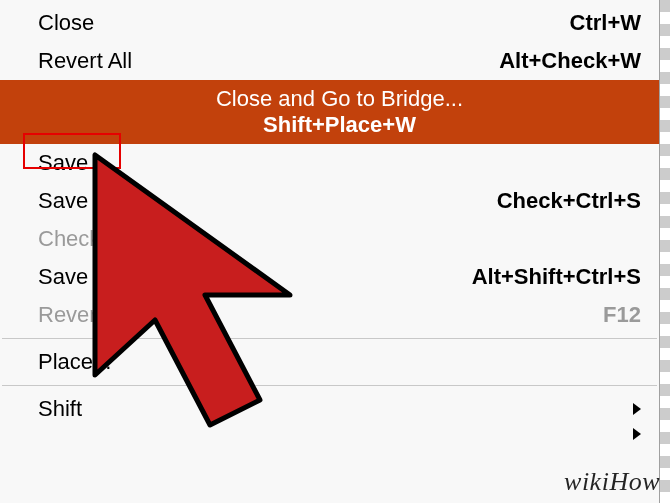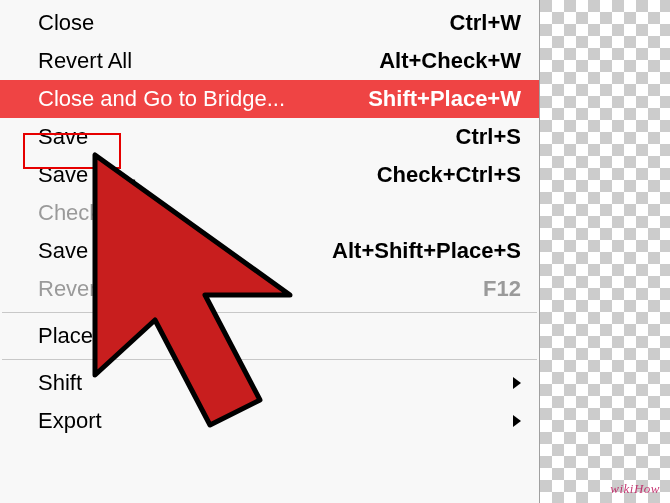--- a/index.html
+++ b/index.html
@@ -16,39 +16,40 @@
         linear-gradient(45deg, transparent 75%, #ccc 75%),
         linear-gradient(-45deg, transparent 75%, #ccc 75%);
       background-size: 24px 24px;
       background-position: 0 0, 0 12px, 12px -12px, -12px 0;
       background-color: #fff;
     }
     .menu {
       position: absolute;
       left: 0;
       top: 0;
-      width: 540px;
+      width: 660px;
       height: 503px;
       background: #f8f8f8;
       border-right: 1px solid #a0a0a0;
       display: flex;
       flex-direction: column;
       padding-top: 4px;
     }
     .menu-item {
       display: flex;
       justify-content: space-between;
       align-items: center;
       padding: 6px 18px 6px 38px;
       color: #000;
       position: relative;
     }
     .menu-item.highlighted {
-      background: #ef4444;
+      background: #c2410c;
       color: #fff;
+      flex-direction: column;
     }
     .menu-item.disabled {
       color: #9a9a9a;
     }
     .separator {
       height: 1px;
       background: #c8c8c8;
       margin: 4px 2px;
     }
     .shortcut { white-space: nowrap; font-weight: bold; }
@@ -77,22 +78,22 @@
       left: 85px;
       top: 145px;
       z-index: 10;
       pointer-events: none;
     }
     .watermark {
       position: absolute;
       right: 10px;
       bottom: 6px;
       font-family: Georgia, serif;
-      font-size: 13px;
-      color: #be185d;
+      font-size: 26px;
+      color: #000000;
       opacity: 0.85;
       font-style: italic;
       letter-spacing: 0.5px;
     }
   </style>
 </head>
 <body>
 
 <div class="menu">
 
@@ -106,36 +107,35 @@
     <span class="shortcut">Alt+Check+W</span>
   </div>
 
   <div class="menu-item highlighted">
     <span>Close and Go to Bridge...</span>
     <span class="shortcut">Shift+Place+W</span>
   </div>
 
   <div class="menu-item">
     <span>Save</span>
-    <span class="shortcut">Ctrl+S</span>
   </div>
 
   <div class="menu-item">
     <span>Save As...</span>
     <span class="shortcut">Check+Ctrl+S</span>
   </div>
 
   <div class="menu-item disabled">
     <span>Check In...</span>
     <span class="shortcut"></span>
   </div>
 
   <div class="menu-item">
     <span>Save for Web...</span>
-    <span class="shortcut">Alt+Shift+Place+S</span>
+    <span class="shortcut">Alt+Shift+Ctrl+S</span>
   </div>
 
   <div class="menu-item disabled">
     <span>Revert</span>
     <span class="shortcut">F12</span>
   </div>
 
   <div class="separator"></div>
 
   <div class="menu-item">
@@ -144,21 +144,20 @@
   </div>
 
   <div class="separator"></div>
 
   <div class="menu-item">
     <span>Shift</span>
     <span class="submenu-arrow"></span>
   </div>
 
   <div class="menu-item">
-    <span>Export</span>
     <span class="submenu-arrow"></span>
   </div>
 
 </div>
 
 <div class="save-highlight"></div>
 
 <svg class="cursor-arrow" width="260" height="300" viewBox="0 0 260 300">
   <path d="M 10 10 L 10 230 L 70 175 L 125 280 L 175 255 L 120 150 L 205 150 Z" fill="#c81e1e" stroke="#000" stroke-width="5" stroke-linejoin="round"></path>
 </svg>

